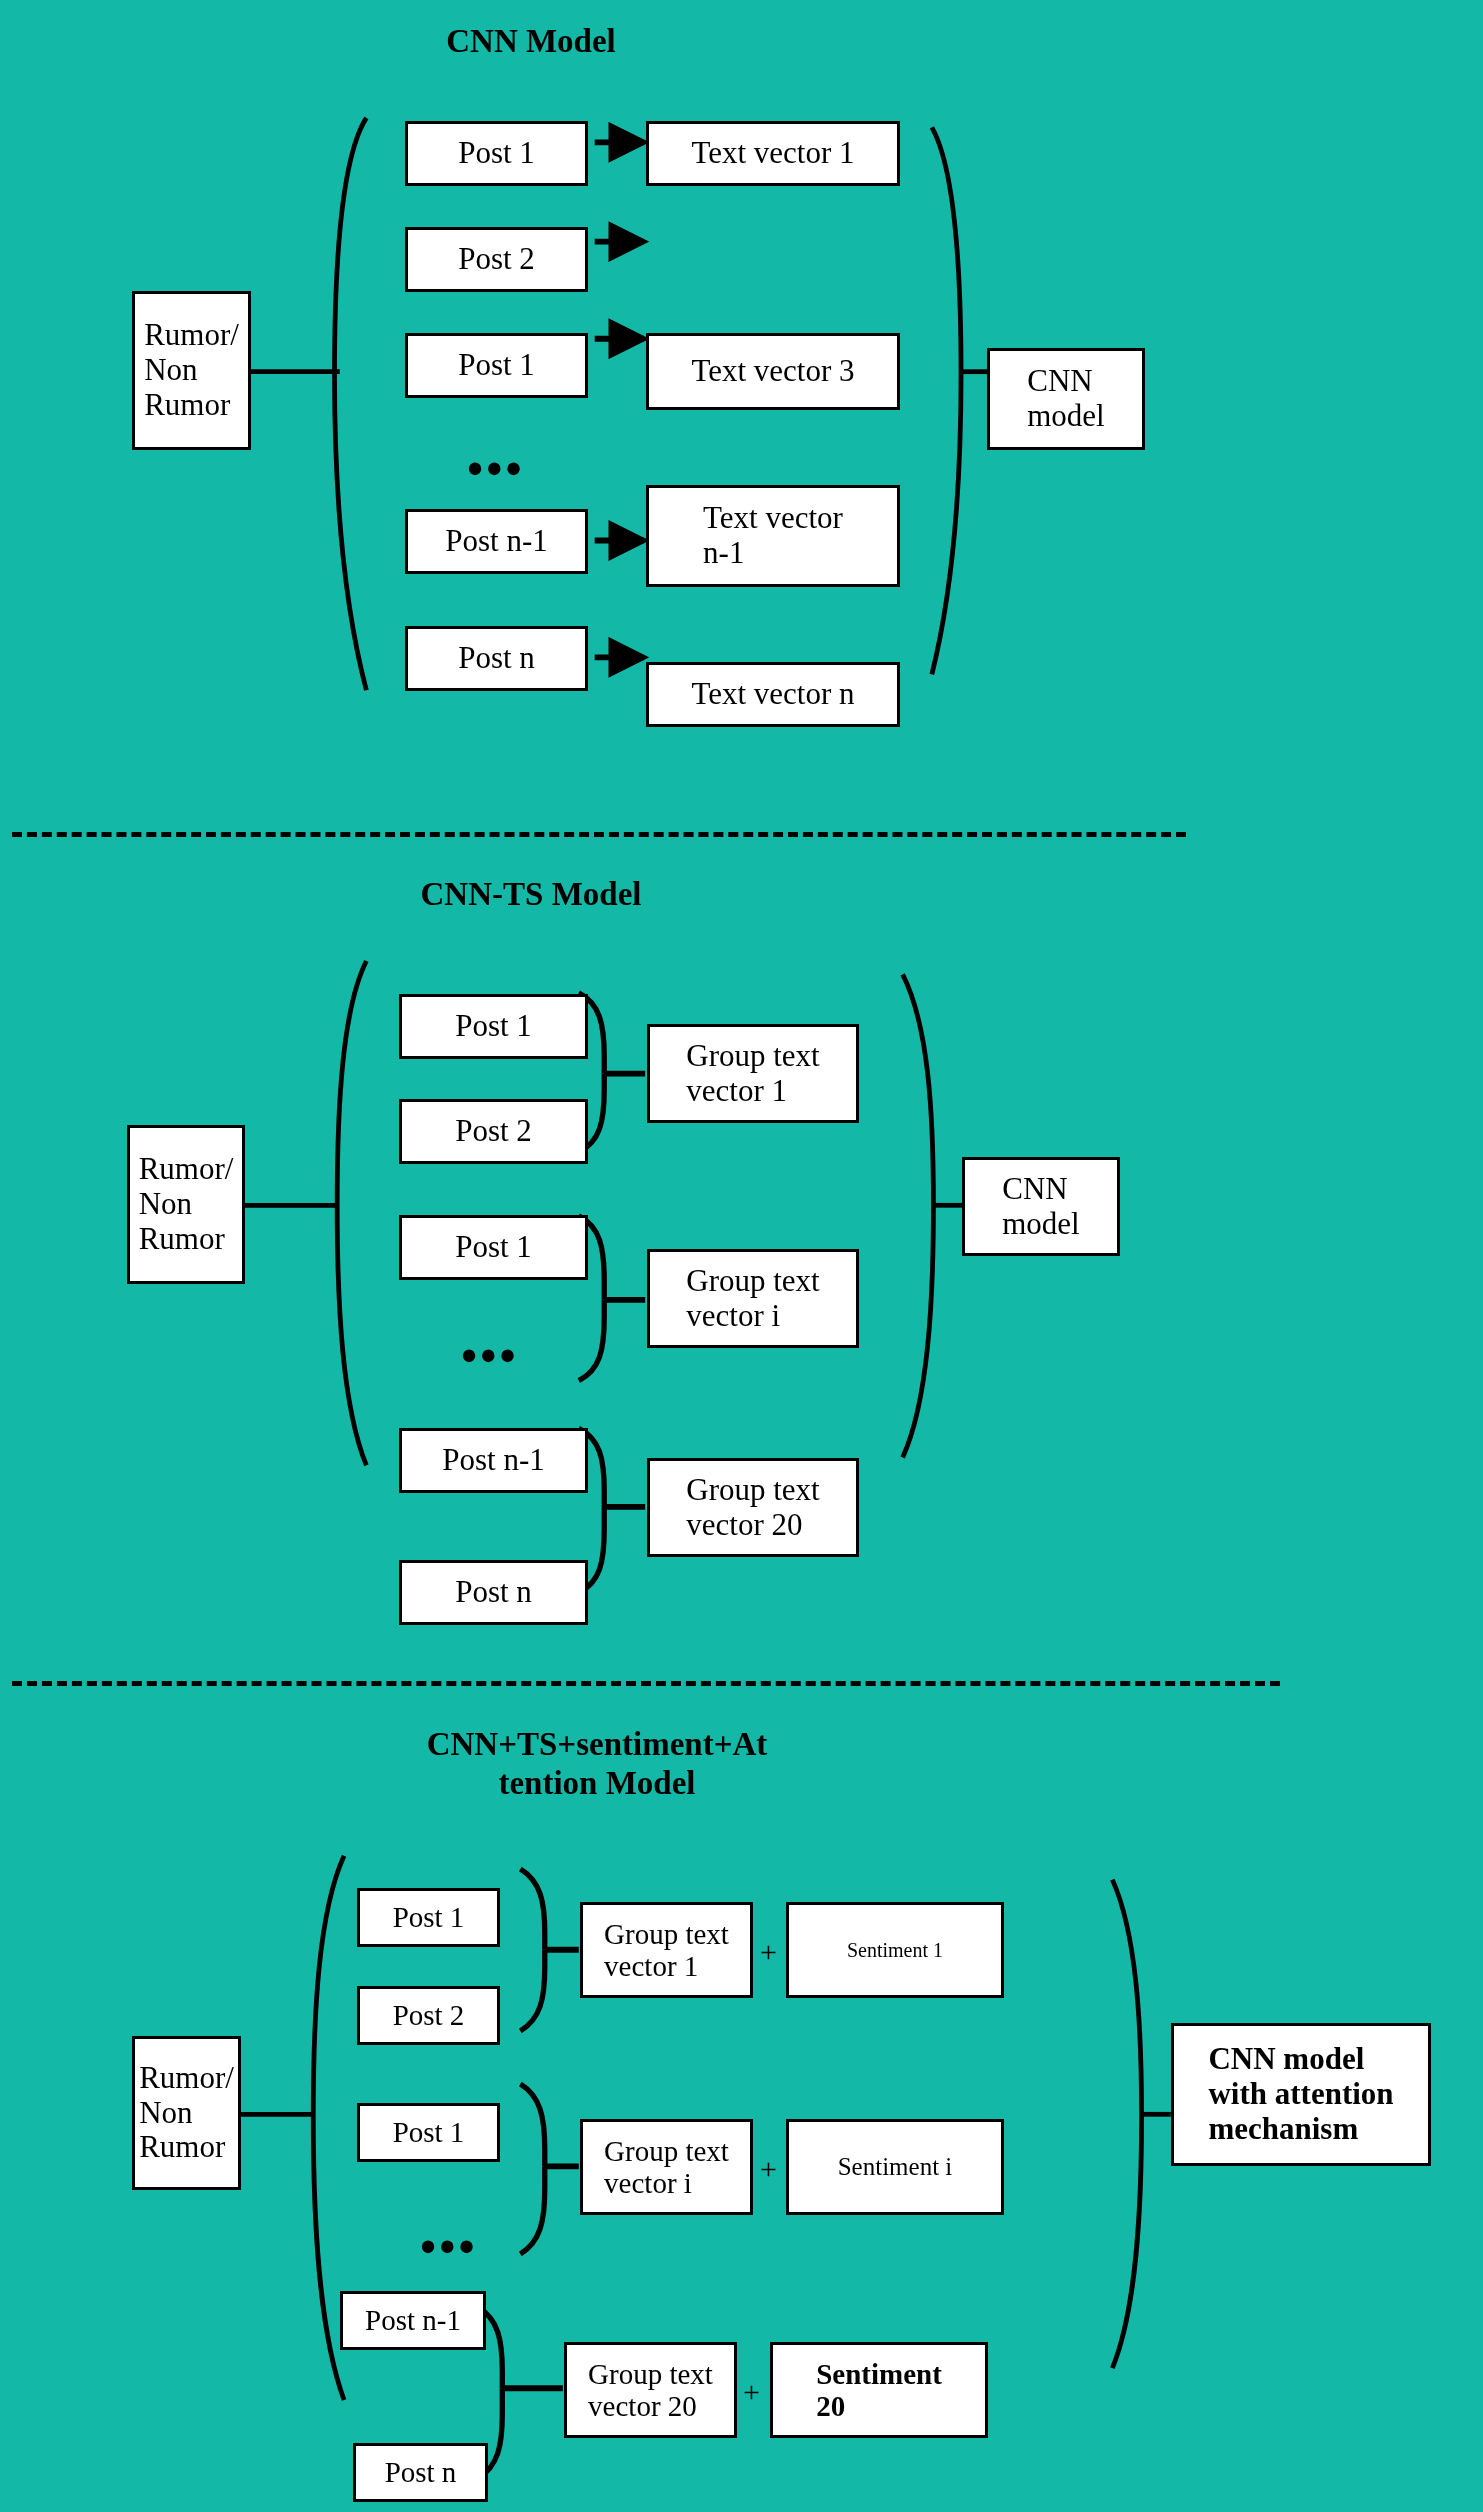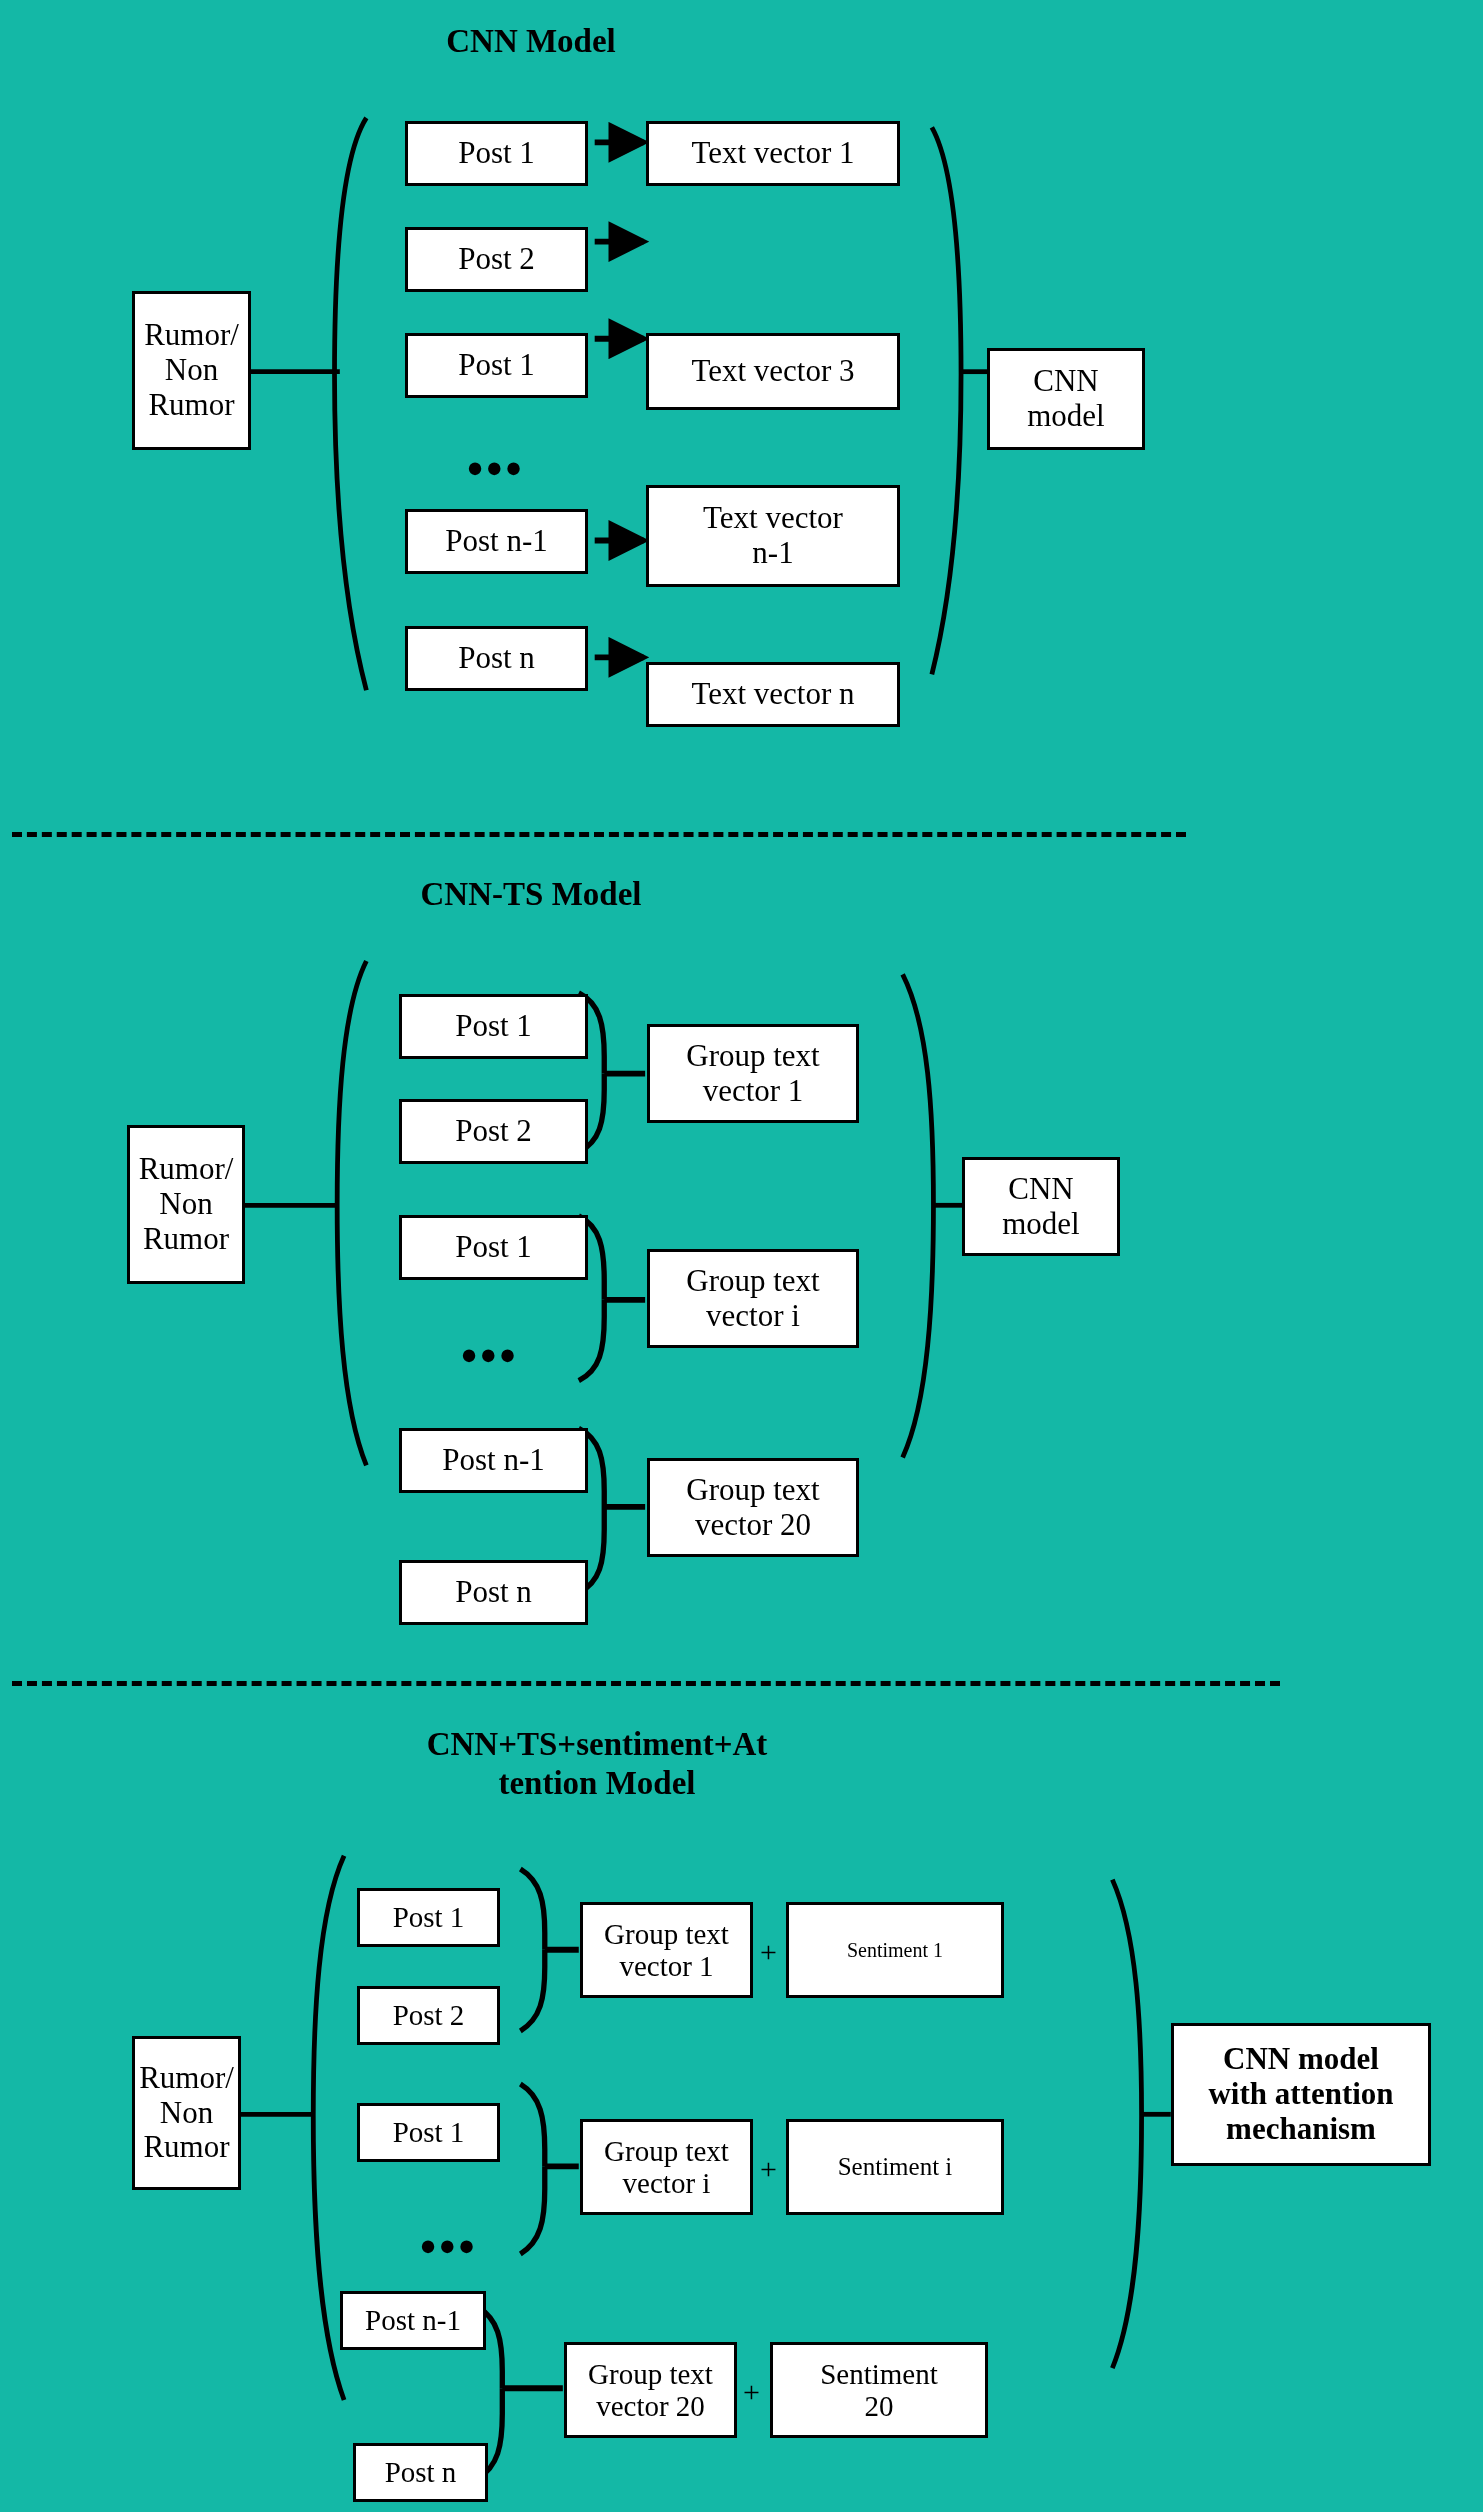--- a/index.html
+++ b/index.html
@@ -25,21 +25,21 @@
     height: 2512px;
   }
   .node {
     position: absolute;
     box-sizing: border-box;
     border: 3.7px solid #000000;
     background: #ffffff;
     display: flex;
     align-items: center;
     justify-content: center;
-    text-align: center;
+    text-align: left;
     line-height: 1.12;
     font-family: "Liberation Serif", "DejaVu Serif", serif;
     font-size: 31px;
     color: #000000;
     white-space: pre-line;
     padding: 1.1px 3.2px;
   }
   .node.thin { border-width: 3.2px; }
   .title {
     position: absolute;
@@ -219,21 +219,21 @@
   <div class="node" style="left:580px; top:2119px; width:173px; height:96px; font-size:29px;">Group text
 vector i</div>
   <span class="plus" style="left:760px; top:2154px;">+</span>
   <div class="node" style="left:786px; top:2119px; width:218px; height:96px; font-size:25px;">Sentiment i</div>
 
   <div class="node thin" style="left:340px; top:2291px; width:146px; height:59px; font-size:29px;">Post n-1</div>
   <div class="node thin" style="left:353px; top:2443px; width:135px; height:59px; font-size:29px;">Post n</div>
   <div class="node" style="left:564px; top:2342px; width:173px; height:96px; font-size:29px;">Group text
 vector 20</div>
   <span class="plus" style="left:743px; top:2377px;">+</span>
-  <div class="node" style="left:770px; top:2342px; width:218px; height:96px; font-size:29px;">Sentiment
+  <div class="node" style="left:770px; top:2342px; width:218px; height:96px; font-size:29px;font-weight:bold;">Sentiment
 20</div>
 
   <div class="node" style="left:1171px; top:2023px; width:260px; height:143px; font-weight:bold;">CNN model
 with attention
 mechanism</div>
 
 </div>
 
 
 </body></html>

